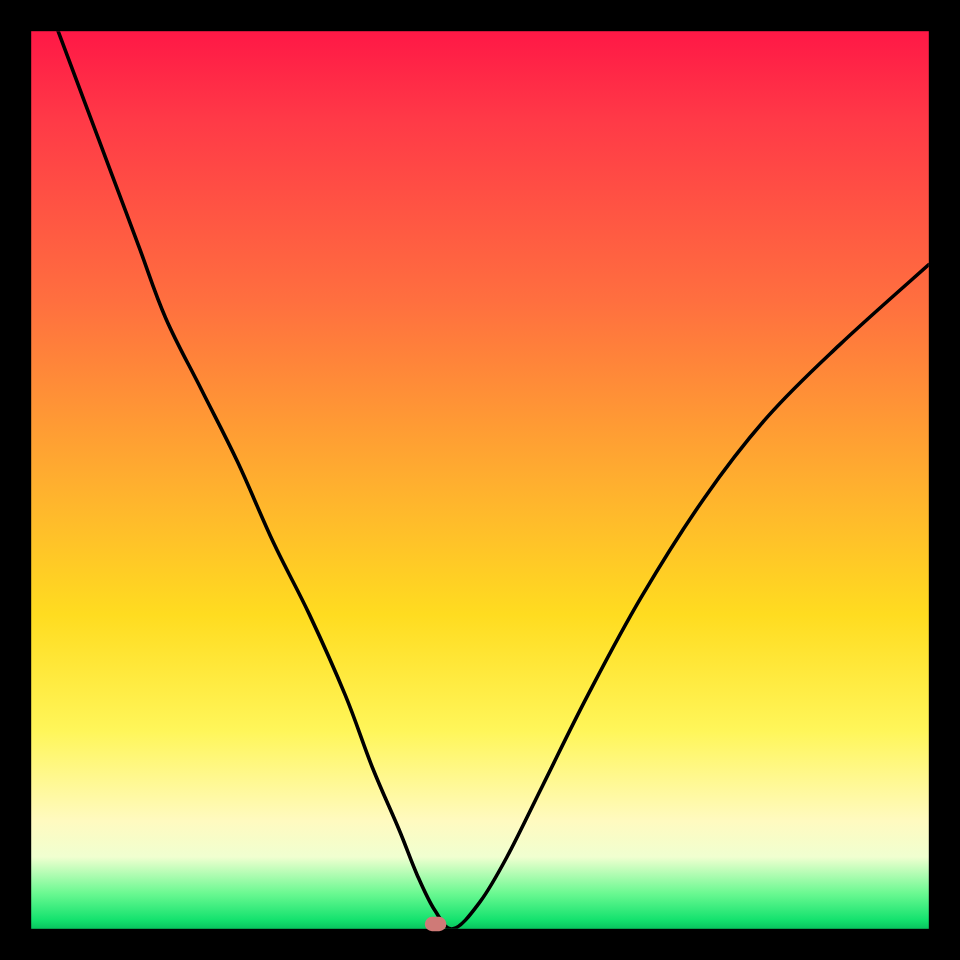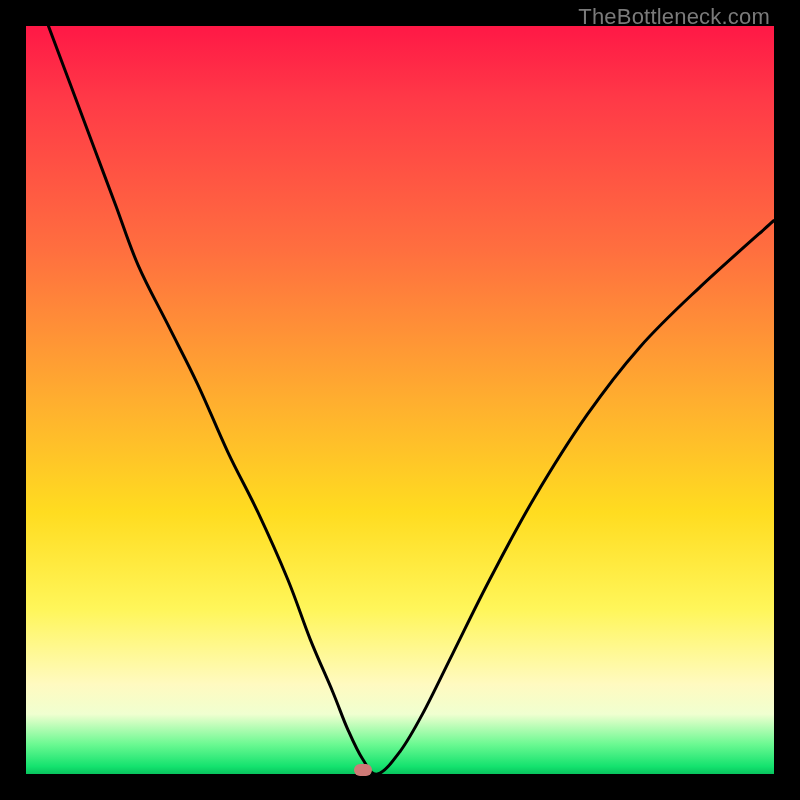--- a/index.html
+++ b/index.html
@@ -62,21 +62,20 @@
     font-size: 22px;
     letter-spacing: 0.2px;
     font-weight: 500;
   }
 </style>
 </head>
 <body>
 
 <div class="frame">
 
-  <div class="watermark">TheBottleneck.com</div>
 
   <div class="plot-area">
 
     <svg class="curve" viewBox="0 0 748 748" preserveAspectRatio="none">
       <path id="curve-path" fill="none" stroke="#000000" stroke-width="3" stroke-linecap="round" d="M 22.439999999999998,0 C 26.4792,10.771199999999984 36.80159999999999,38.2975999999999 44.879999999999995,59.83999999999992 C 52.9584,81.38239999999993 59.24159999999999,98.13760000000005 67.32,119.68000000000006 C 75.3984,141.22240000000008 81.68159999999999,157.9776 89.75999999999999,179.51999999999998 C 97.8384,201.06239999999997 102.7752,217.81759999999997 112.2,239.35999999999996 C 121.62480000000001,260.90239999999994 131.3488,277.6576 142.12,299.2 C 152.8912,320.7424 161.26880000000003,336.15119999999996 172.04000000000002,359.03999999999996 C 182.8112,381.92879999999997 191.18880000000001,403.4712 201.96,426.36 C 212.7312,449.2488 221.1088,463.3112 231.88,486.2 C 242.6512,509.0888 252.3752,530.6312 261.8,553.52 C 271.2248,576.4087999999999 276.1616,593.164 284.24,613.36 C 292.3184,633.556 299.94800000000004,649.5632 306.68,665.72 C 313.412,681.8768 316.2544,691.0024 321.64,703.12 C 327.0256,715.2376 331.2144,724.9616 336.6,733.04 C 341.98560000000003,741.1184 344.82800000000003,749.3464 351.56,748 C 358.292,746.6536 365.9216,736.3312 374,725.56 C 382.0784,714.7887999999999 387.0152,705.6632 396.44,688.16 C 405.8648,670.6568 414.2424,652.5551999999999 426.35999999999996,628.3199999999999 C 438.47759999999994,604.0848 448.9496,581.7944 463.76,553.52 C 478.5704,525.2456 491.13680000000005,500.8608 508.64000000000004,471.24 C 526.1432000000001,441.61920000000003 542.1504,415.88800000000003 561,388.96000000000004 C 579.8496,362.03200000000004 593.164,344.52880000000005 613.36,321.64000000000004 C 633.556,298.75120000000004 648.9648000000001,284.6888 673.2,261.8 C 697.4352,238.9112 734.5360000000001,206.59760000000003 748,194.48000000000002"></path>
     </svg>
 
     <div id="marker" class="marker" style="left: 336.6px; top: 744.26px; background: rgb(207, 122, 119);"></div>
 
   </div>

